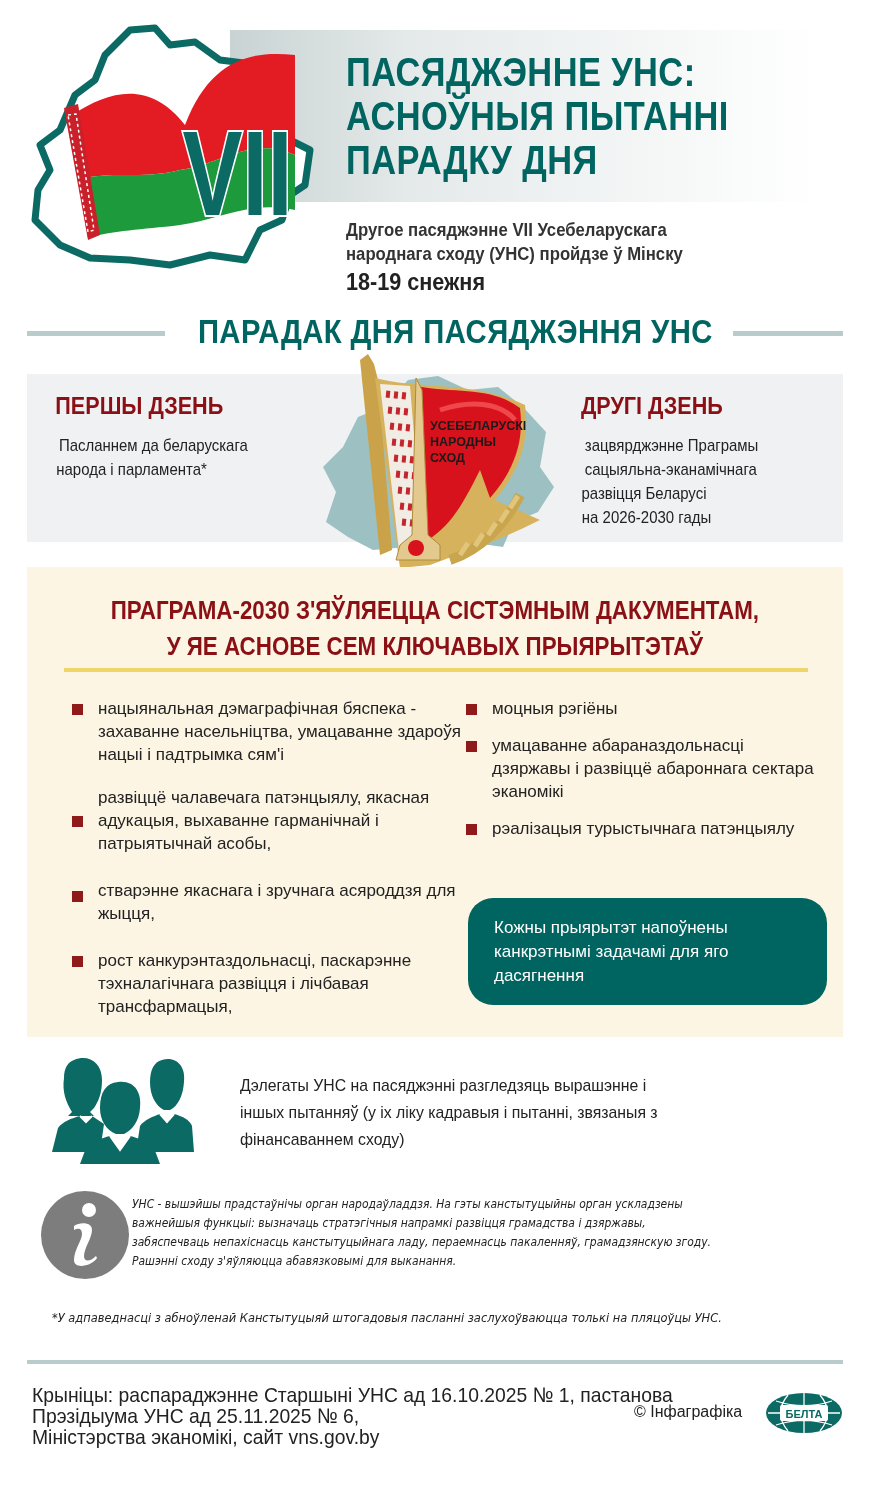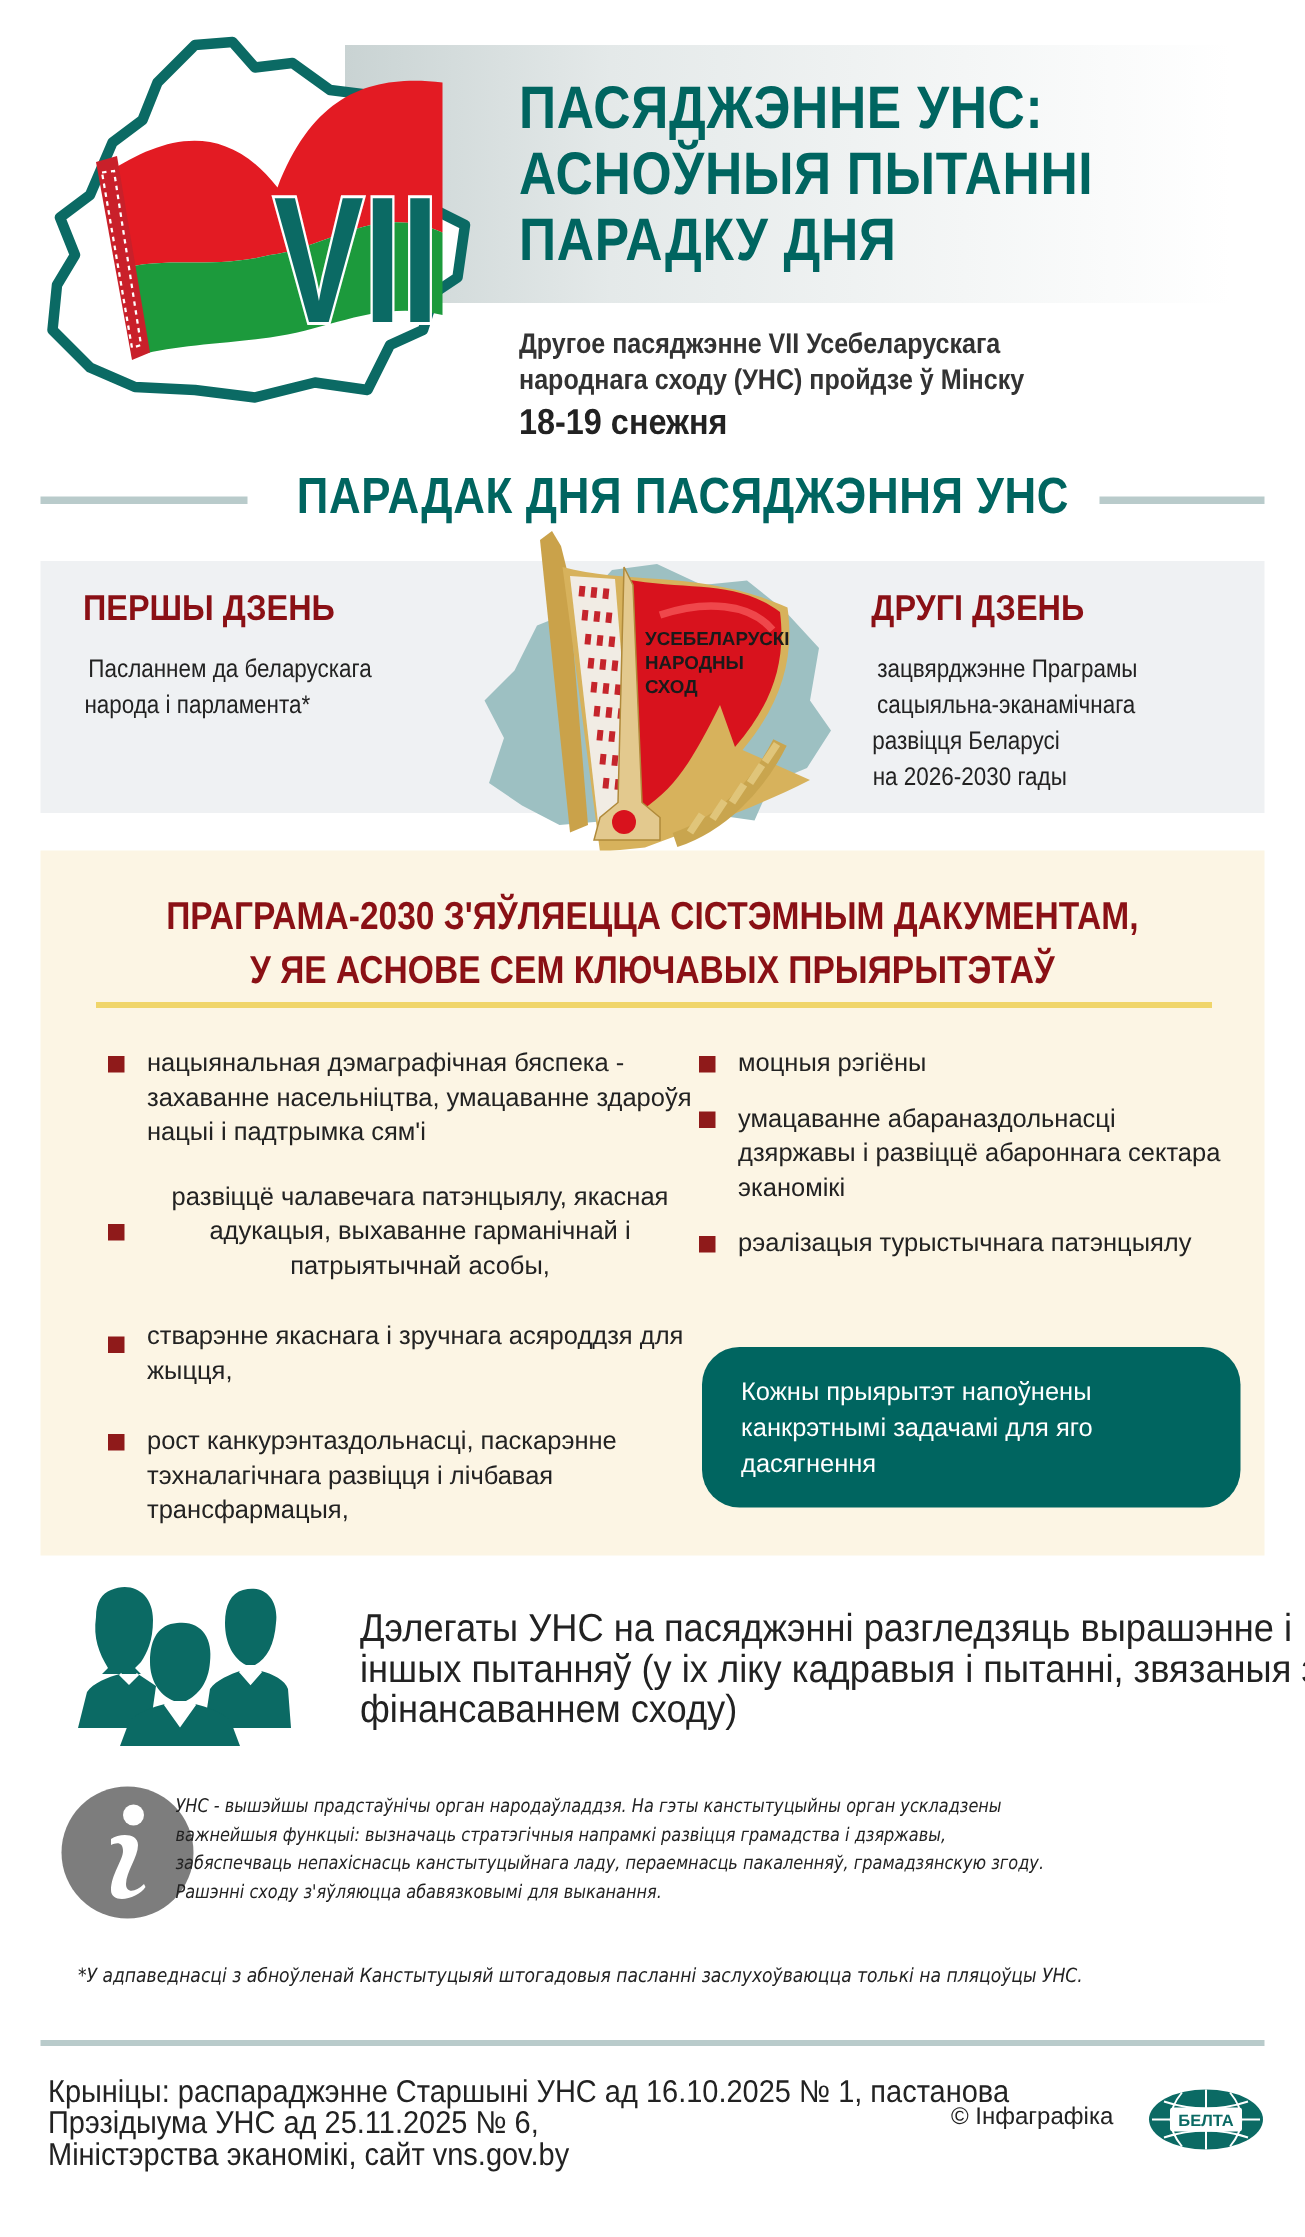--- a/index.html
+++ b/index.html
@@ -57,27 +57,27 @@
   .bullets li .sq { position: absolute; left: 0; top: 7px; width: 11px; height: 11px; background: #8f1a1a; }
   .bullets.left { left: 72px; top: 697px; width: 390px; }
   .bullets.right { left: 466px; top: 697px; width: 360px; }
   .bullets.right li { margin-bottom: 14px; }
 
   .teal-box { position: absolute; left: 468px; top: 898px; width: 359px; height: 107px; background: #006560; padding: 18px 26px; border-radius: 25px; }
   .teal-box p { color: #ffffff; font-size: 17px; line-height: 24px; }
 
   
   .people { position: absolute; left: 44px; top: 1052px; width: 150px; height: 112px; }
-  .deleg-text { position: absolute; left: 240px; top: 1072px; width: 600px; font-size: 26px; line-height: 27px; color: #222; }
+  .deleg-text { position: absolute; left: 240px; top: 1072px; width: 600px; font-size: 17px; line-height: 27px; color: #222; }
   .deleg-text span { display: inline-block; transform: scaleX(0.93); transform-origin: left top; white-space: nowrap; }
 
   
   .info-circle { position: absolute; left: 40px; top: 1190px; width: 90px; height: 90px; }
   .info-text {
-    position: absolute; left: 117px; top: 1194px; width: 720px;
+    position: absolute; left: 132px; top: 1194px; width: 720px;
     font-family: "DejaVu Sans", sans-serif; font-style: italic; font-size: 12.5px; line-height: 19px; color: #222;
   }
   .info-text span { display: inline-block; transform: scaleX(0.86); transform-origin: left top; white-space: nowrap; }
   .footnote {
     position: absolute; left: 52px; top: 1310px; width: 800px;
     font-family: "DejaVu Sans", sans-serif; font-style: italic; font-size: 13px; color: #222;
   }
   .footnote span { display: inline-block; transform: scaleX(0.88); transform-origin: left top; white-space: nowrap; }
 
   
@@ -173,21 +173,21 @@
 
 <div class="cream-box"></div>
 <div class="prog-title">
   <div><span>ПРАГРАМА-2030 З'ЯЎЛЯЕЦЦА СІСТЭМНЫМ ДАКУМЕНТАМ,</span></div>
   <div><span>У ЯЕ АСНОВЕ СЕМ КЛЮЧАВЫХ ПРЫЯРЫТЭТАЎ</span></div>
 </div>
 <div class="gold-rule"></div>
 
 <ul class="bullets left">
   <li><span class="sq"></span><span>нацыянальная дэмаграфічная бяспека - захаванне насельніцтва, умацаванне здароўя нацыі і падтрымка сям'і</span></li>
-  <li style="margin-bottom:24px;text-align:center;"><span class="sq" style="top:30px;"></span><span>развіццё чалавечага патэнцыялу, якасная адукацыя, выхаванне гарманічнай і патрыятычнай асобы,</span></li>
+  <li style="margin-bottom:24px;"><span class="sq" style="top:30px;"></span><span>развіццё чалавечага патэнцыялу, якасная адукацыя, выхаванне гарманічнай і патрыятычнай асобы,</span></li>
   <li style="margin-bottom:24px;"><span class="sq" style="top:12px;"></span><span>стварэнне якаснага і зручнага асяроддзя для жыцця,</span></li>
   <li><span class="sq"></span><span>рост канкурэнтаздольнасці, паскарэнне тэхналагічнага развіцця і лічбавая трансфармацыя,</span></li>
 </ul>
 
 <ul class="bullets right">
   <li><span class="sq"></span><span>моцныя рэгіёны</span></li>
   <li><span class="sq"></span><span>умацаванне абараназдольнасці дзяржавы і развіццё абароннага сектара эканомікі</span></li>
   <li><span class="sq"></span><span>рэалізацыя турыстычнага патэнцыялу</span></li>
 </ul>
 

